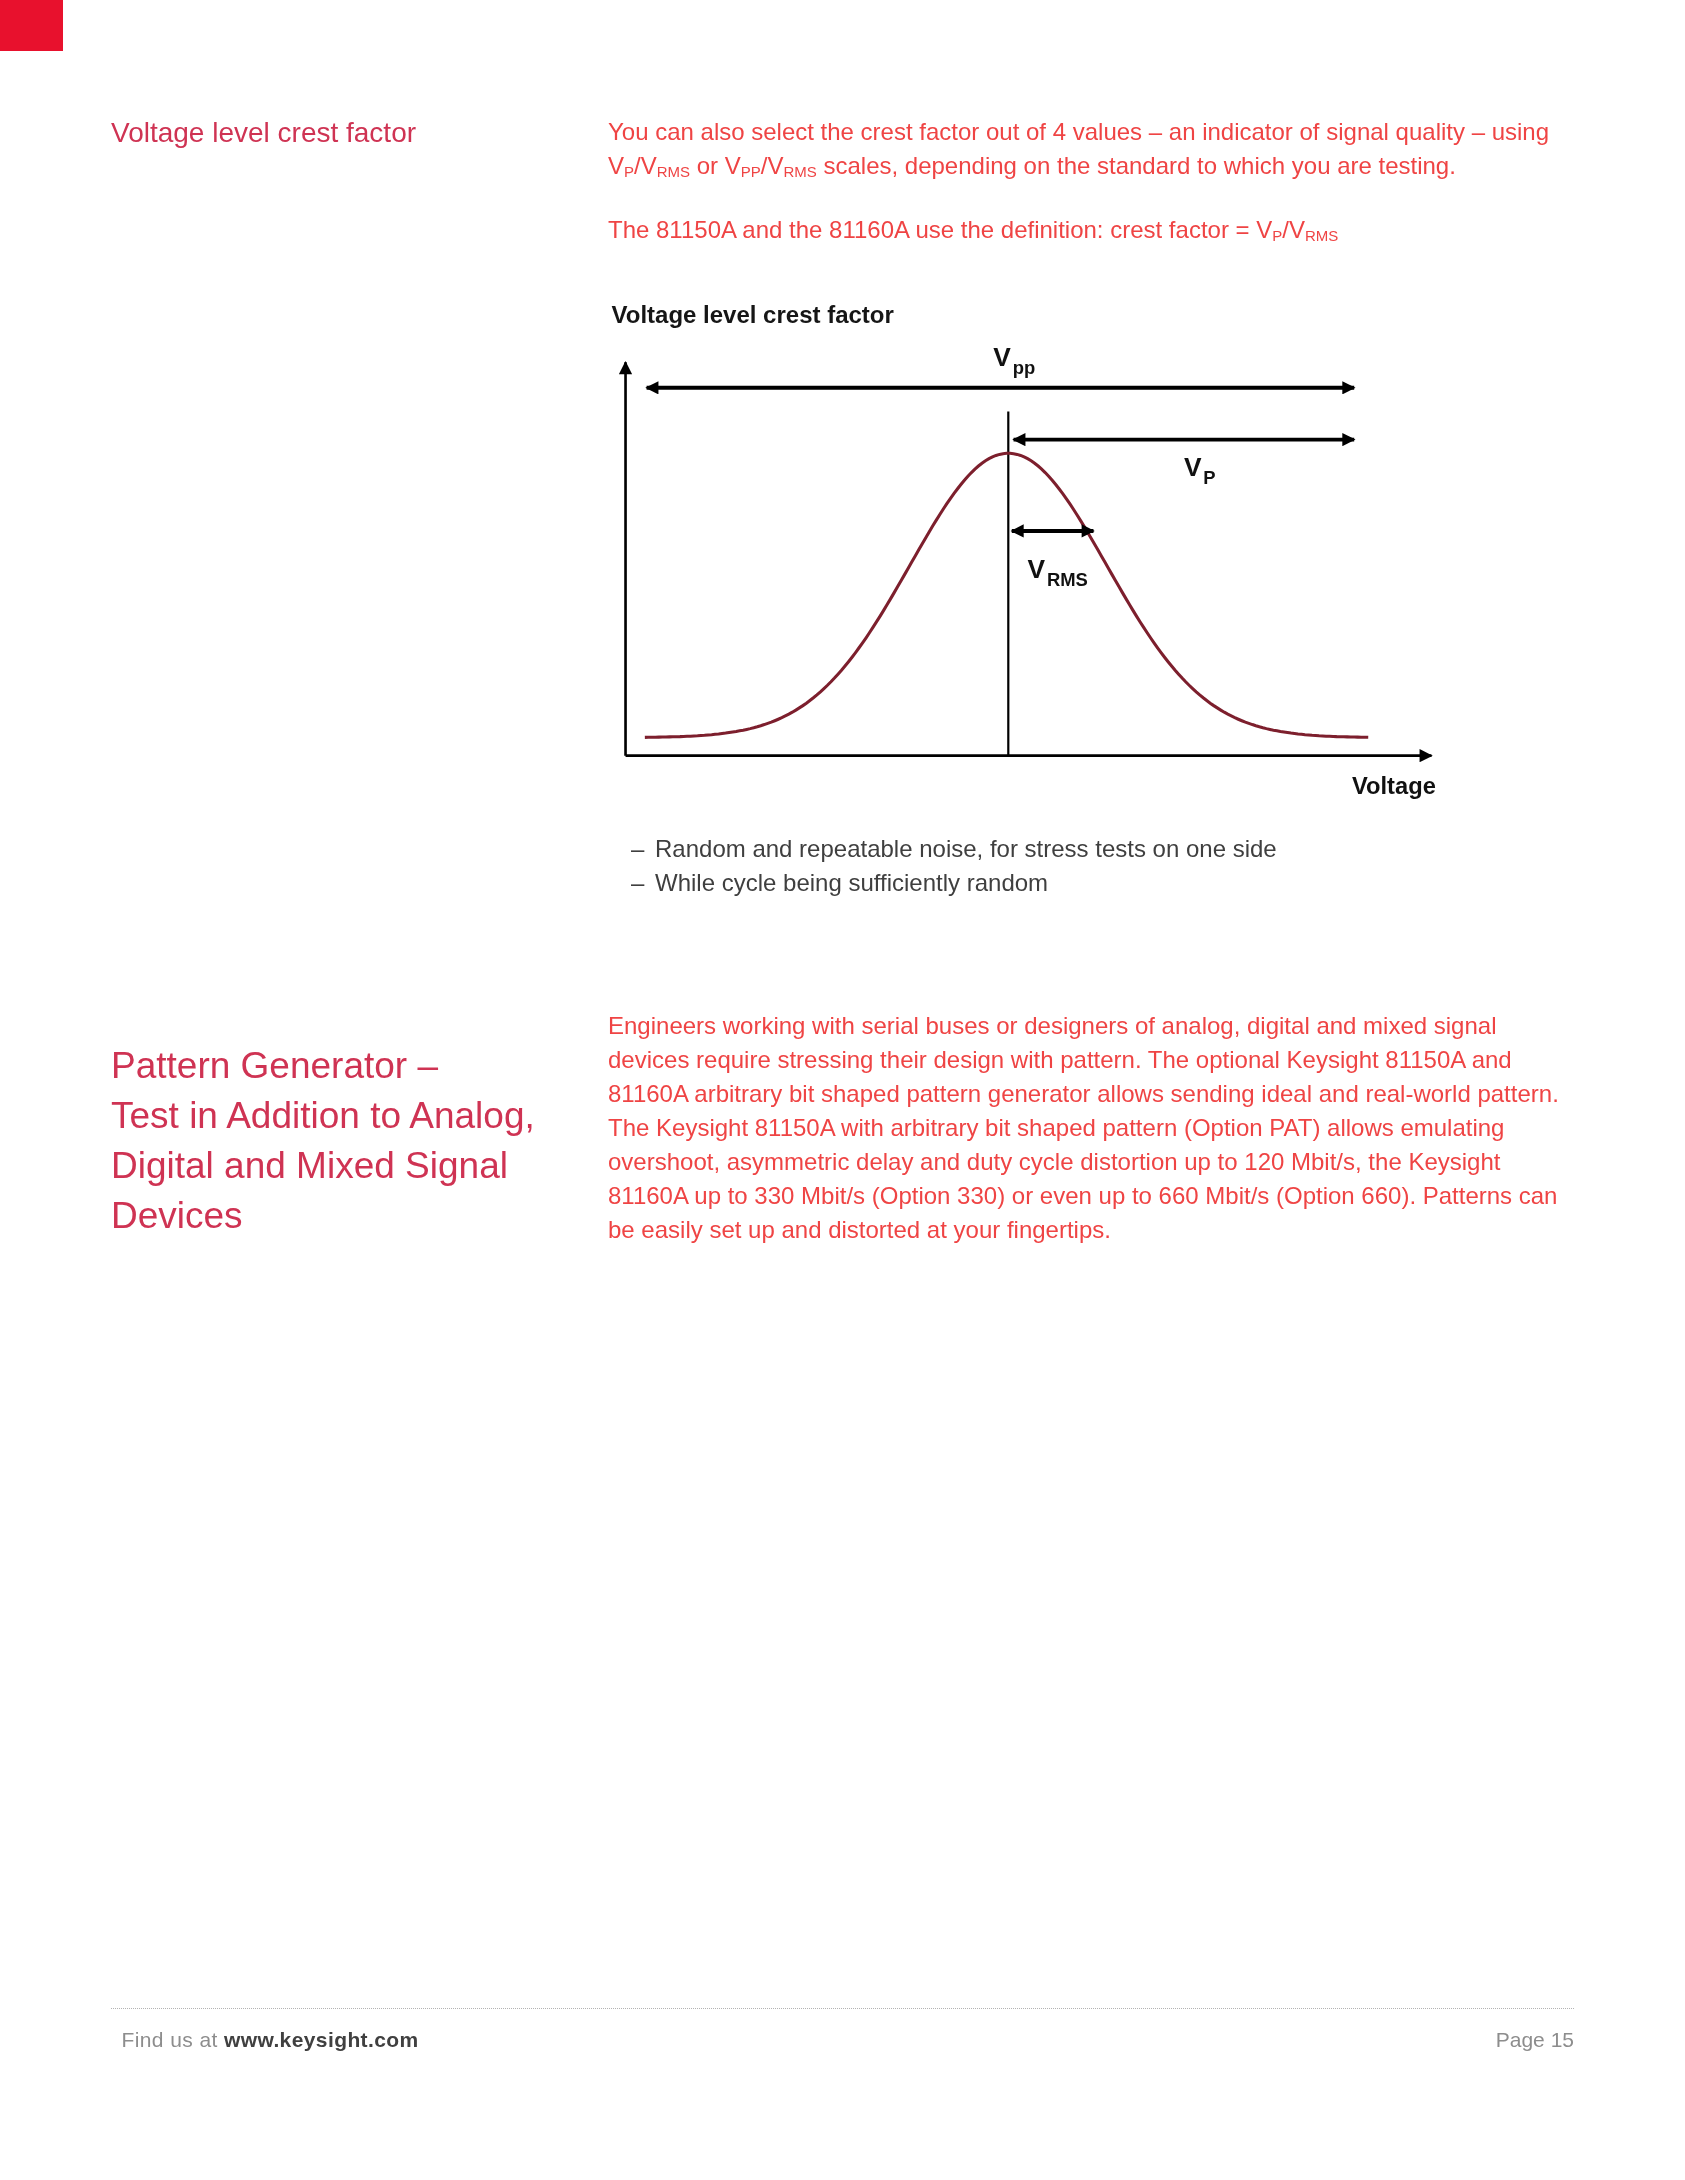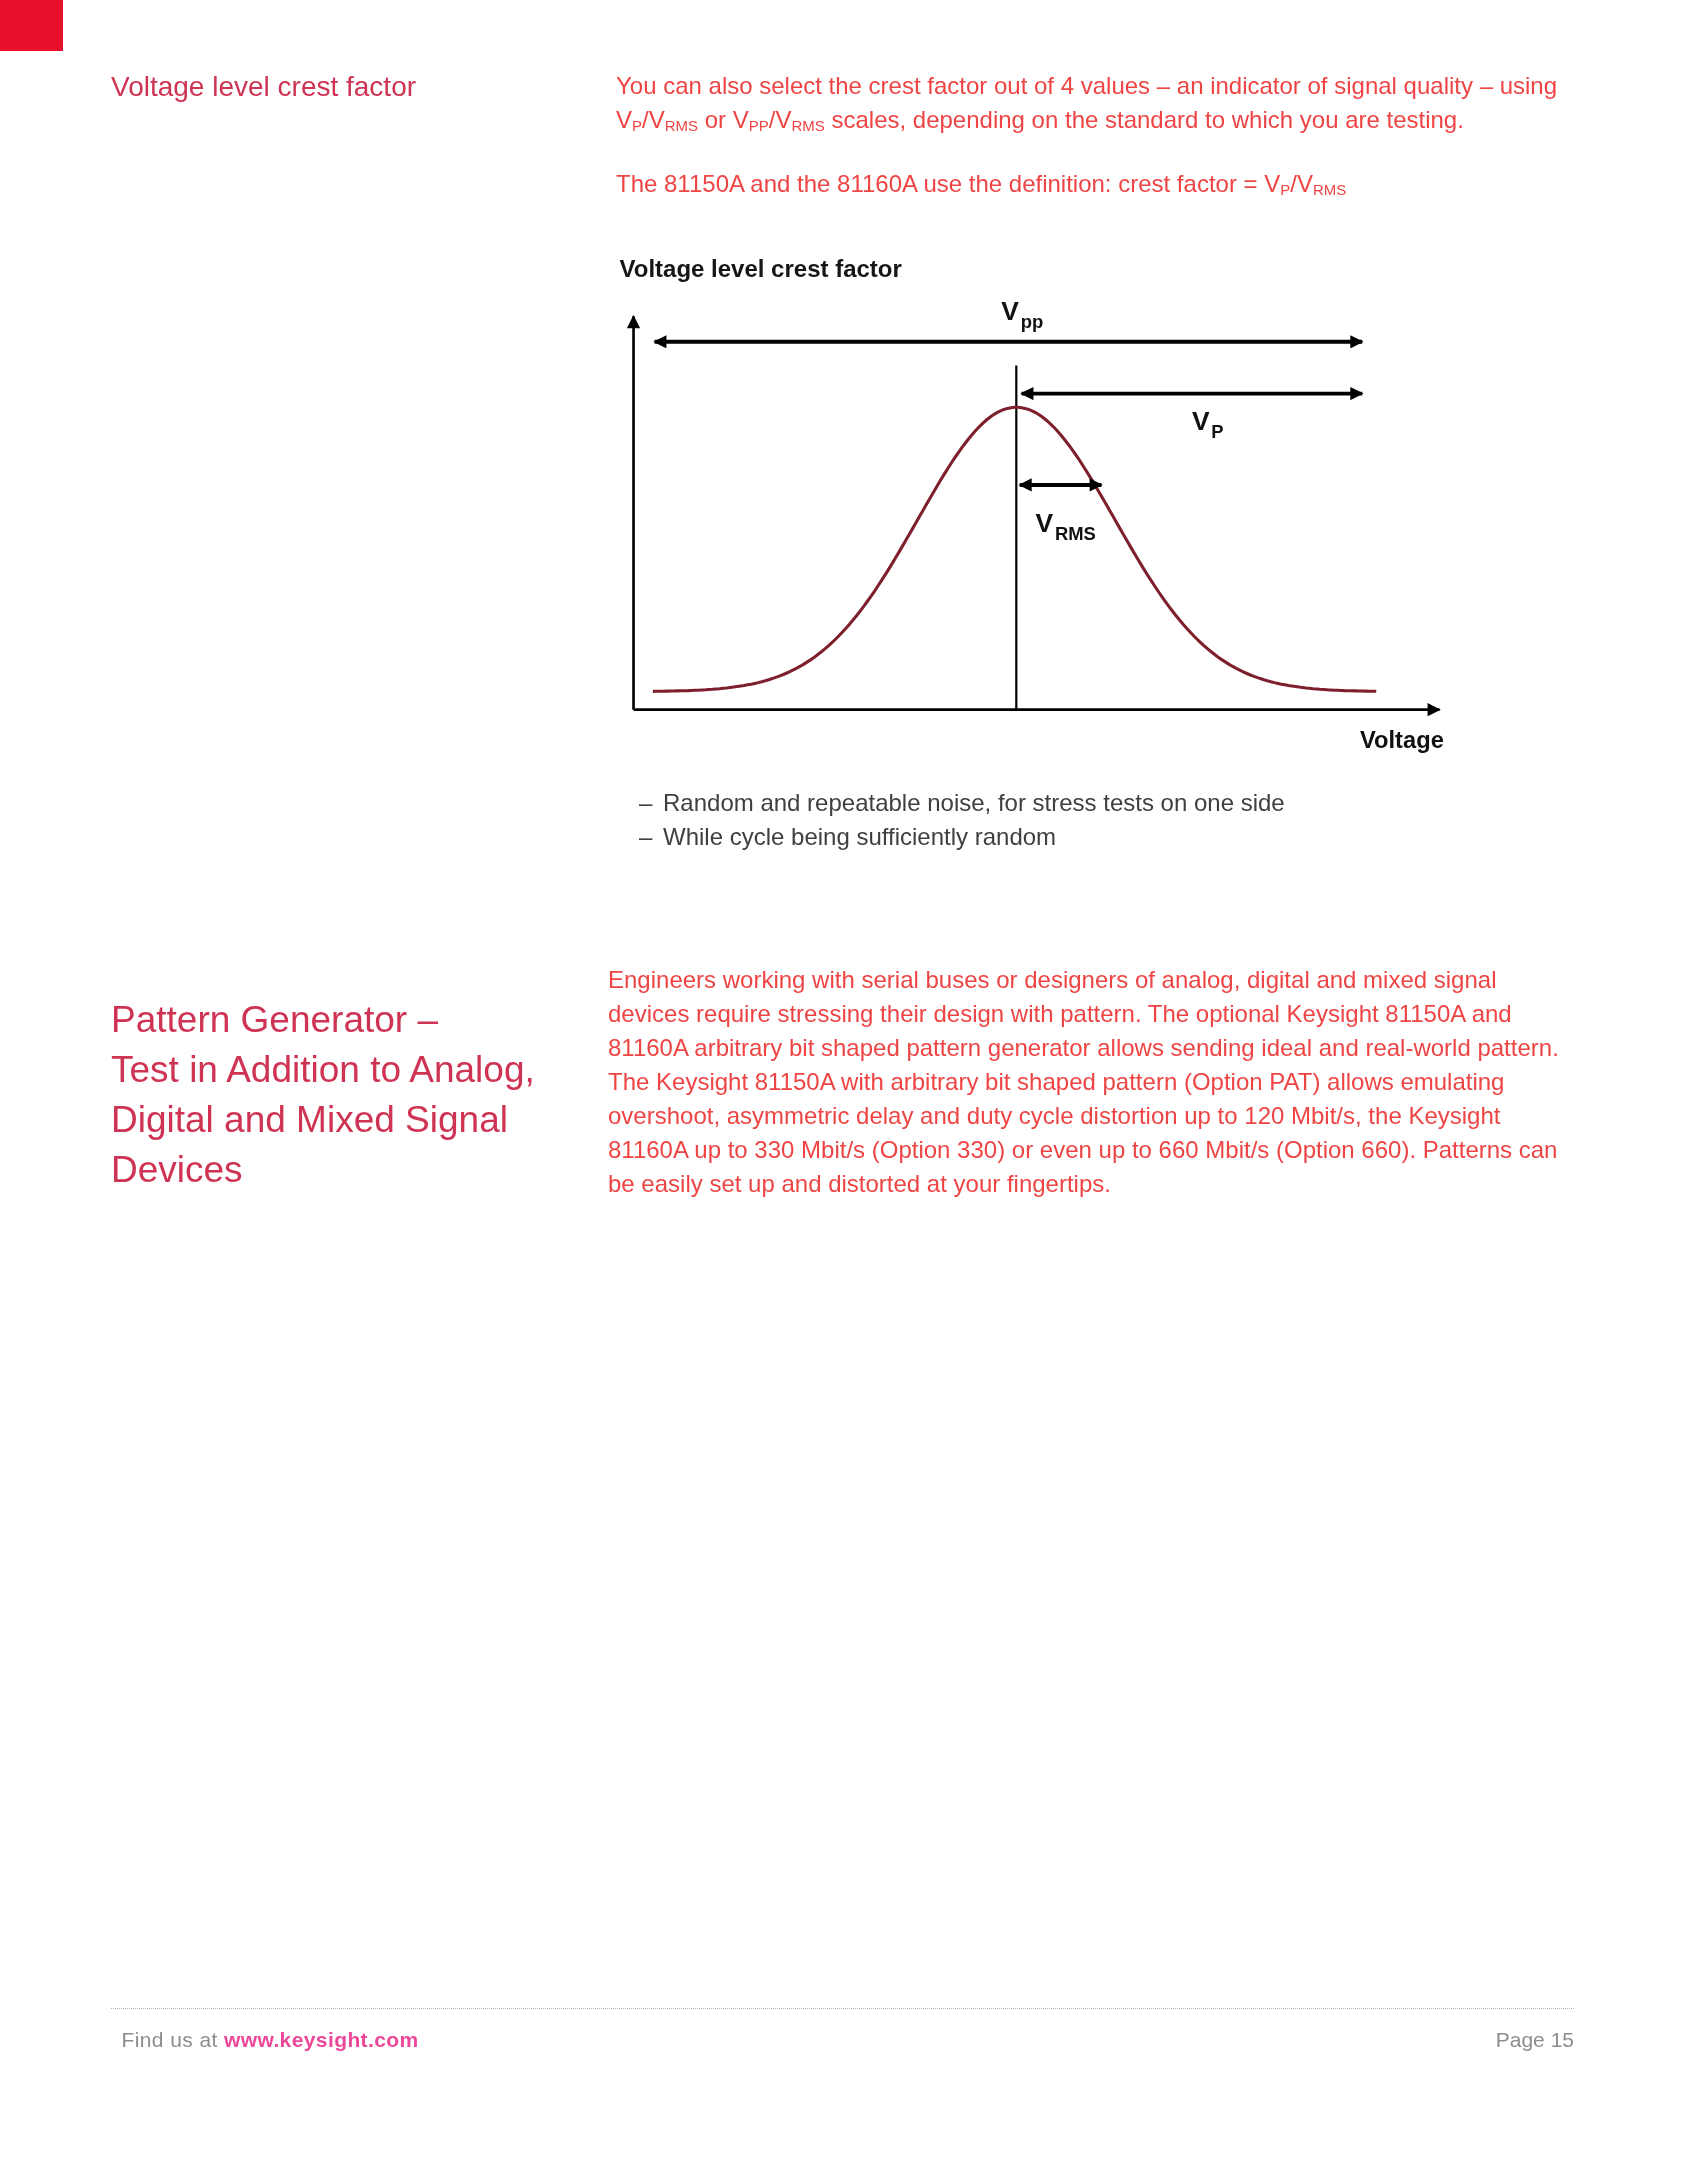--- a/index.html
+++ b/index.html
@@ -13,21 +13,21 @@
     position:relative; width:1685px; height:2180px;
     background:#ffffff; overflow:hidden;
   }
   .corner-mark {
     position:absolute; left:0; top:0; width:63px; height:51px;
     background:var(--accent-red, #e8112d);
   }
   .content { position:absolute; left:111px; right:111px; top:0; }
 
   .section { display:grid; grid-template-columns:497px 1fr; }
-  .section-1 { margin-top:69px;gap:8px; }
+  .section-1 { margin-top:115px; }
   .section-2 { margin-top:109px; }
 
   .heading-red { color:var(--heading-red, #cf3353); font-weight:400; }
   .h-small { font-size:28px; line-height:35px; }
   .h-large { font-size:37px; line-height:50px; white-space:pre-line;margin-top:32px; }
 
   .right-col { width:970px; }
 
   .body-text { font-size:24px; line-height:34px; color:#ef4444; }
   .para-gap { margin-top:30px; }
@@ -52,21 +52,21 @@
   .bullet { display:flex; padding-left:23px; font-size:24px; line-height:34px; }
   .dash { width:24px; flex:0 0 24px; }
 
   .footer { position:absolute; left:111px; right:111px; top:2008px; }
   .footer-rule { border-top:1.8px dotted #b3b3b3; height:0; }
   .footer-row {
     margin-top:19.3px; display:flex; justify-content:space-between; align-items:baseline;
     font-size:21px; color:#8d8d8d;
   }
   .footer-left { padding-left:10.5px; letter-spacing:0.4px; }
-  .footer-link { color:#ec4899; font-weight:bold; text-decoration:none; cursor:pointer; }
+  .footer-link { color:#404040; font-weight:bold; text-decoration:none; cursor:pointer; }
   .footer-right { color:#8d8d8d; }
 </style>
 </head>
 <body>
 
 <div class="page">
   <div class="corner-mark"></div>
 
   <main class="content">
 

